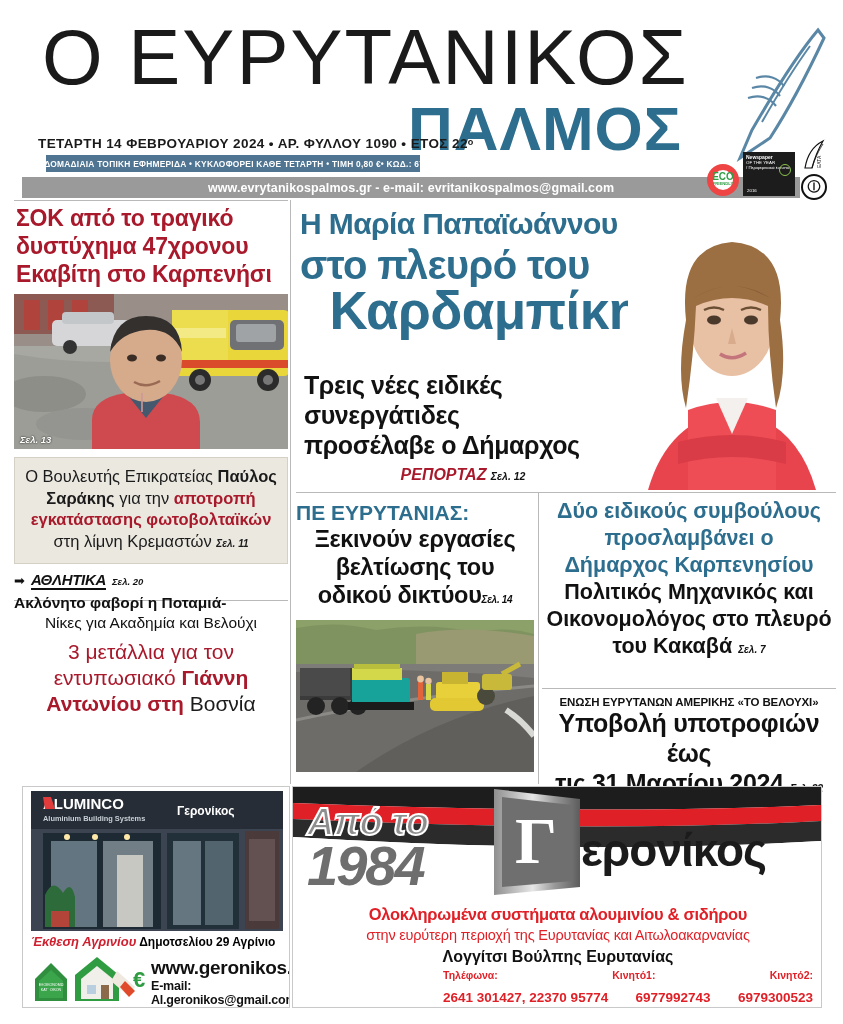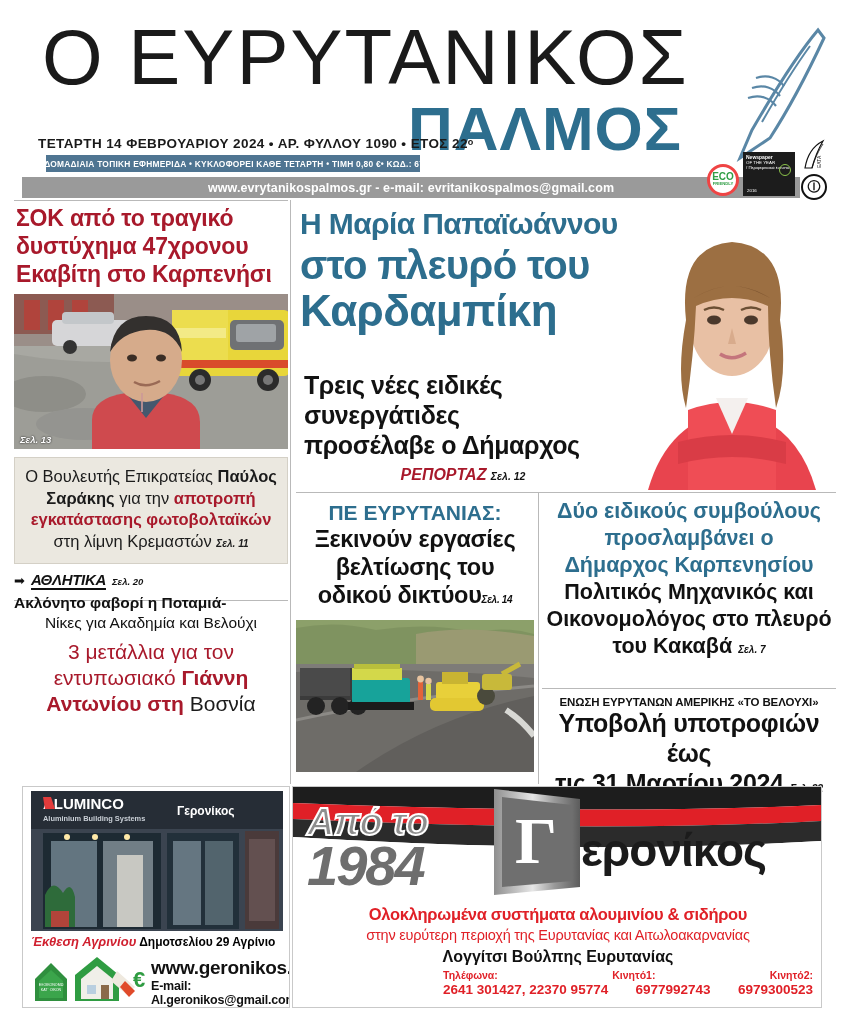--- a/index.html
+++ b/index.html
@@ -41,21 +41,21 @@
   .strapbar span { color:#fff; font-size:8.4px; letter-spacing:.25px; white-space:nowrap; font-weight:600;}
   .urlbar {
     position:absolute; left: 22px; top: 177px; width: 778px; height: 21px;
     background:#9a9a9a; display:flex; align-items:center; justify-content:center;
   }
   .urlbar span { color:#ffffff; font-size:12.5px; font-weight:700; letter-spacing:.1px; }
 
   .badges { position:absolute; right: 8px; top: 136px; width: 132px; height: 62px; }
   .badge-eco {
     position:absolute; left: 4px; top: 28px; width: 32px; height: 32px;
-    border-radius:50%; border:3px solid #ef4444; color:#2f9e45;
+    border-radius:50%; border:6px solid #ef4444; color:#2f9e45;
     font-size:8px; font-weight:700; display:flex; flex-direction:column;
     align-items:center; justify-content:center; line-height:7px; background:#fff;
   }
   .badge-eco i { font-style:normal; font-size:10px; }
   .badge-eco b { font-size:4.2px; font-weight:600; }
   .badge-news {
     position:absolute; left: 40px; top: 16px; width: 52px; height: 44px;
     background:#1c1c1c; color:#fff; font-size:4.4px; padding:3px; line-height:5px;
   }
   .badge-news .nb-t { font-weight:700; font-size:5px; }
@@ -112,29 +112,29 @@
   }
   .sports-red b { font-weight:700; }
   .sports-red .blk { color:#1b1b1b; }
 
   
   .mainhead {
     color:#2d6e8e; font-weight:700; letter-spacing:-.6px;
   }
   .mainhead .l1 { font-size:30px; line-height:36px; }
   .mainhead .l2 { font-size:40px; line-height:46px; }
-  .mainhead .l3 { font-size:44px; line-height:46px; }
+  .mainhead .l3 { font-size:53px; line-height:46px;text-align:center; }
   .subhead {
     color:#121212; font-weight:700; font-size:25px; line-height:30px; letter-spacing:-.4px;
   }
   .reportaz { text-align:center; padding-top:2px; }
   .reportaz .r { color:#a8192b; font-weight:700; font-style:italic; font-size:16px;margin-top:11px; }
   .reportaz .s { color:#111; font-weight:700; font-style:italic; font-size:10.5px; }
 
-  .pe-label { color:#2d6e8e; font-weight:700; font-size:21px; line-height:25px; text-align:center; }
+  .pe-label { color:#2d6e8e; font-weight:700; font-size:21px; line-height:25px; }
   .pe-head { color:#111; font-weight:700; font-size:23.5px; line-height:28px; text-align:center; letter-spacing:-.3px;}
   .pe-head .pg { font-size:10px; font-style:italic; }
 
   
   .r-blue { color:#2d6e8e; font-weight:700; font-size:21.5px; line-height:27px; text-align:center; }
   .r-blk  { color:#111;    font-weight:700; font-size:21.5px; line-height:27px; text-align:center; }
   .r-blk .pg { font-size:10px; font-style:italic; }
   .r-kicker { color:#111; font-weight:700; font-size:11.5px; text-align:center; letter-spacing:-.1px; }
   .r-big { color:#111; font-weight:700; font-size:25px; line-height:30px; text-align:center; letter-spacing:-.3px;}
   .r-big .pg { font-size:10.5px; font-style:italic; }
@@ -169,21 +169,21 @@
   .geronikos { position:absolute; left: 288px; top: 36px; font-size:46px; font-weight:700;
     color:#1b1b1b; letter-spacing:-1px; }
   .ad-r1 { position:absolute; left:0; top: 118px; width:530px; text-align:center;
     font-size:16.5px; font-weight:700; color:#e02027; letter-spacing:-.3px;}
   .ad-r2 { position:absolute; left:0; top: 140px; width:530px; text-align:center;
     font-size:14.5px; color:#e02027; letter-spacing:-.2px;}
   .ad-r3 { position:absolute; left:0; top: 161px; width:530px; text-align:center;
     font-size:16px; font-weight:700; color:#111;}
   .ad-phones { position:absolute; left: 150px; top: 182px; width: 370px; }
   .ad-ph-lbls { display:flex; justify-content:space-between; font-size:10.5px; font-weight:700; color:#e02027; }
-  .ad-ph-nums { display:flex; justify-content:space-between; font-size:13.5px; font-weight:700; color:#e02027; padding-top:1px;}
+  .ad-ph-nums { display:flex; justify-content:space-between; font-size:13.5px; font-weight:700; color:#e02027; padding-top:1px;margin-top:8px;}
   .ad-ph-lbls span, .ad-ph-nums span { white-space:nowrap; }
 </style>
 </head>
 <body>
 
 <div class="page">
 
   <div class="masthead">
     <div class="mast-title">Ο ΕΥΡΥΤΑΝΙΚΟΣ</div>
     <div class="mast-sub">ΠΑΛΜΟΣ</div>

